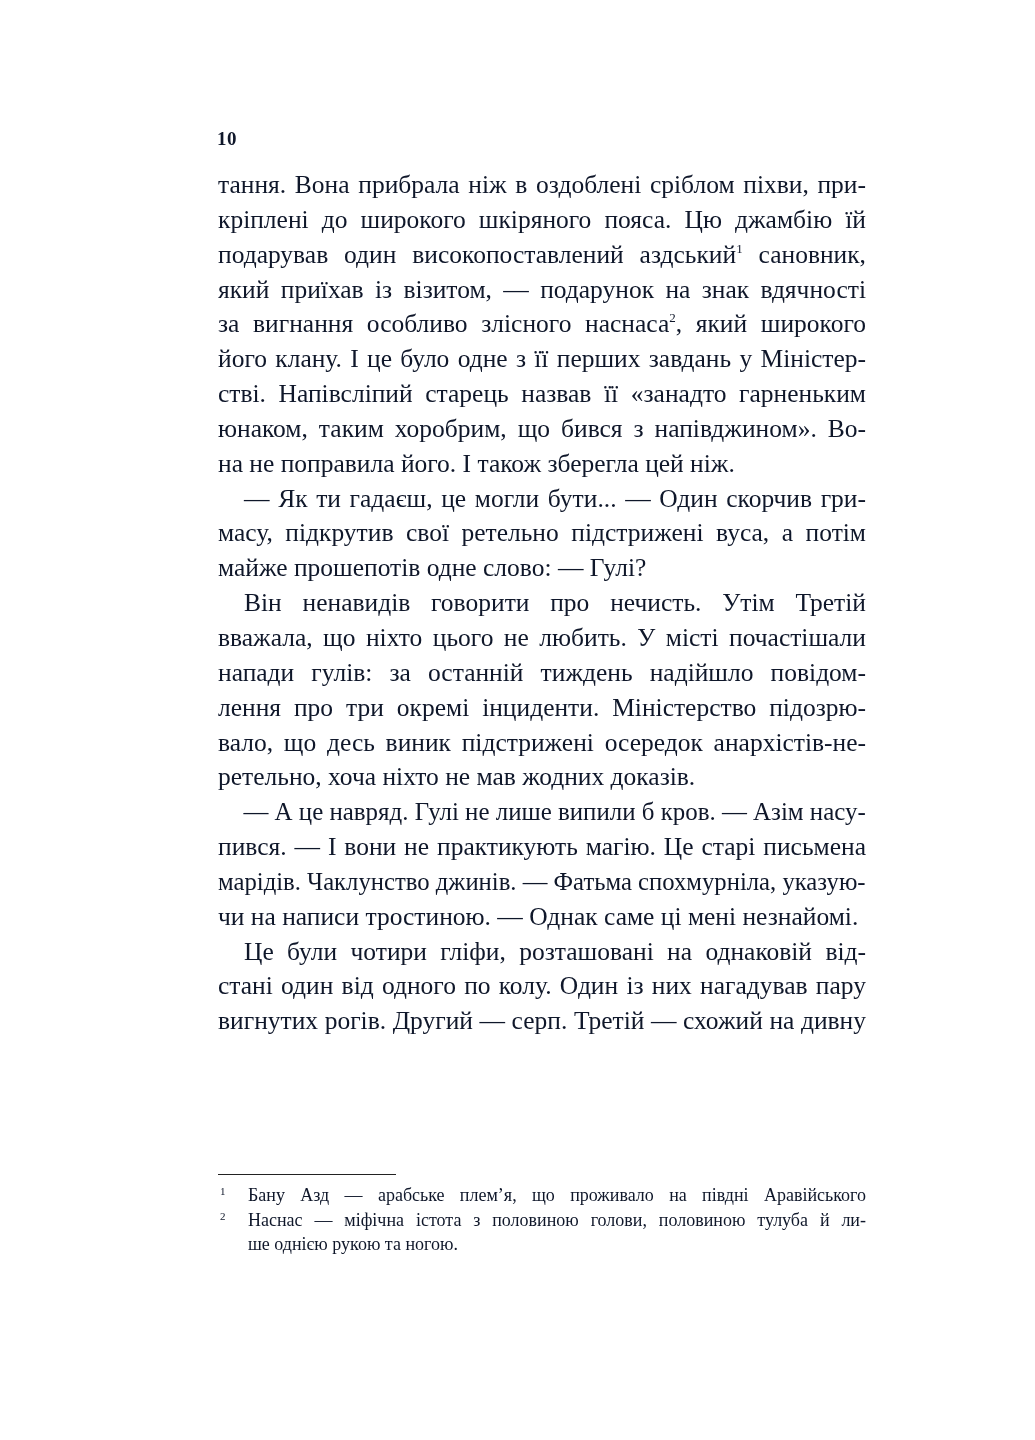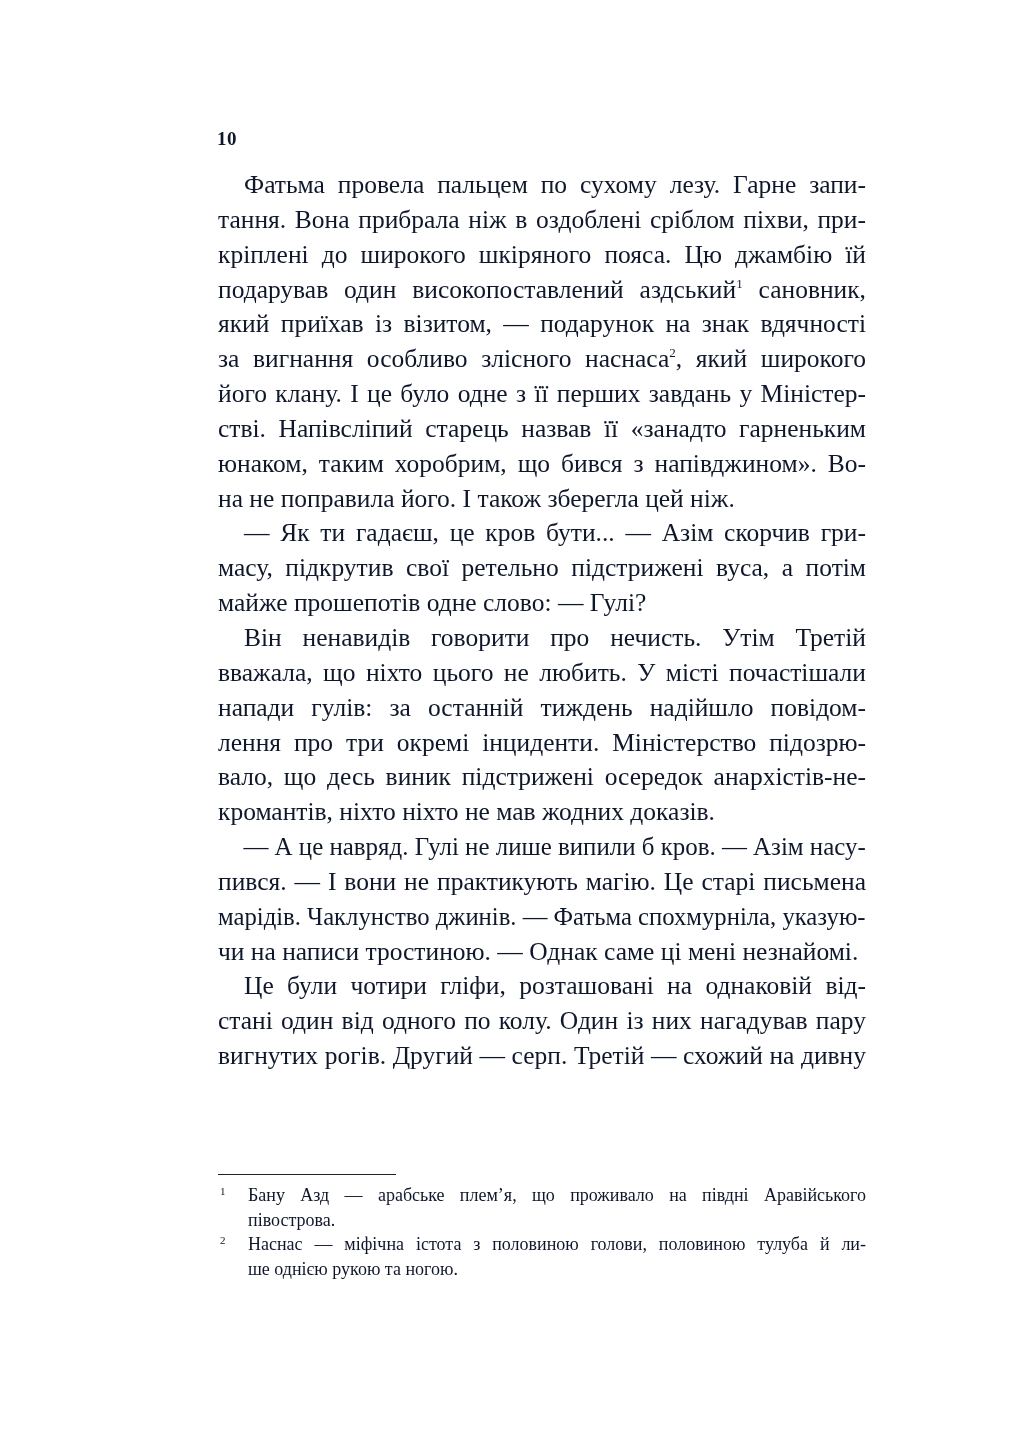--- a/index.html
+++ b/index.html
@@ -41,49 +41,47 @@
     position: absolute; left: 2px; top: -4px; font-size: 11px;
   }
 </style>
 </head>
 <body>
 
 <div class="page">
   <div class="page-number">10</div>
 
   <div class="body" id="body-text">
-      <span class="line indent" style="display: block;">Фатьма провела пальцем по сухому лезу. Гарне запи-</span>
       <span class="line" style="display: block;">тання. Вона прибрала ніж в оздоблені сріблом піхви, при-</span>
       <span class="line" style="display: block;">кріплені до широкого шкіряного пояса. Цю джамбію їй</span>
       <span class="line" style="display: block;"><span>подарував один високопоставлений аздський</span><sup>1</sup><span> сановник,</span></span>
       <span class="line" style="display: block;">який приїхав із візитом, — подарунок на знак вдячності</span>
       <span class="line" style="display: block;"><span>за вигнання особливо злісного наснаса</span><sup>2</sup><span>, який широкого</span></span>
       <span class="line" style="display: block;">його клану. І це було одне з її перших завдань у Міністер-</span>
       <span class="line" style="display: block;">стві. Напівсліпий старець назвав її «занадто гарненьким</span>
       <span class="line" style="display: block;">юнаком, таким хоробрим, що бився з напівджином». Во-</span>
       <span class="line last" style="display: block;">на не поправила його. І також зберегла цей ніж.</span>
-      <span class="line indent" style="display: block;">— Як ти гадаєш, це кров бути... — Азім скорчив гри-</span>
+      <span class="line indent" style="display: block;">— Як ти гадаєш, це могли бути... — Один скорчив гри-</span>
       <span class="line" style="display: block;">масу, підкрутив свої ретельно підстрижені вуса, а потім</span>
       <span class="line last" style="display: block;">майже прошепотів одне слово: — Гулі?</span>
       <span class="line indent" style="display: block;">Він ненавидів говорити про нечисть. Утім Третій</span>
       <span class="line" style="display: block;">вважала, що ніхто цього не любить. У місті почастішали</span>
       <span class="line" style="display: block;">напади гулів: за останній тиждень надійшло повідом-</span>
       <span class="line" style="display: block;">лення про три окремі інциденти. Міністерство підозрю-</span>
       <span class="line" style="display: block;">вало, що десь виник підстрижені осередок анархістів-не-</span>
-      <span class="line last" style="display: block;">кромантів, ніхто ніхто не мав жодних доказів.</span>
+      <span class="line last" style="display: block;">ретельно, хоча ніхто не мав жодних доказів.</span>
       <span class="line indent" style="display: block; transform: scaleX(0.9774); width: 663px; text-align-last: left;">— А це навряд. Гулі не лише випили б кров. — Азім насу-</span>
       <span class="line" style="display: block;">пився. — І вони не практикують магію. Це старі письмена</span>
       <span class="line" style="display: block; transform: scaleX(0.9686); width: 669px; text-align-last: left;">марідів. Чаклунство джинів. — Фатьма спохмурніла, указую-</span>
       <span class="line last" style="display: block;">чи на написи тростиною. — Однак саме ці мені незнайомі.</span>
       <span class="line indent" style="display: block;">Це були чотири гліфи, розташовані на однаковій від-</span>
       <span class="line" style="display: block;">стані один від одного по колу. Один із них нагадував пару</span>
       <span class="line" style="display: block;">вигнутих рогів. Другий — серп. Третій — схожий на дивну</span>
     </div>
 
   <div class="rule"></div>
 
   <div class="footnotes" id="footnotes">
       <span class="fn-line" style="display: block;"><span class="fn-mark">1</span><span>Бану Азд — арабське плем’я, що проживало на півдні Аравійського</span></span>
-      <span class="fn-line last" style="display: block;"><span>півострова.</span></span>
       <span class="fn-line" style="display: block;"><span class="fn-mark">2</span><span>Наснас — міфічна істота з половиною голови, половиною тулуба й ли-</span></span>
       <span class="fn-line last" style="display: block;"><span>ше однією рукою та ногою.</span></span>
     </div>
 </div>
 
 </body></html>

